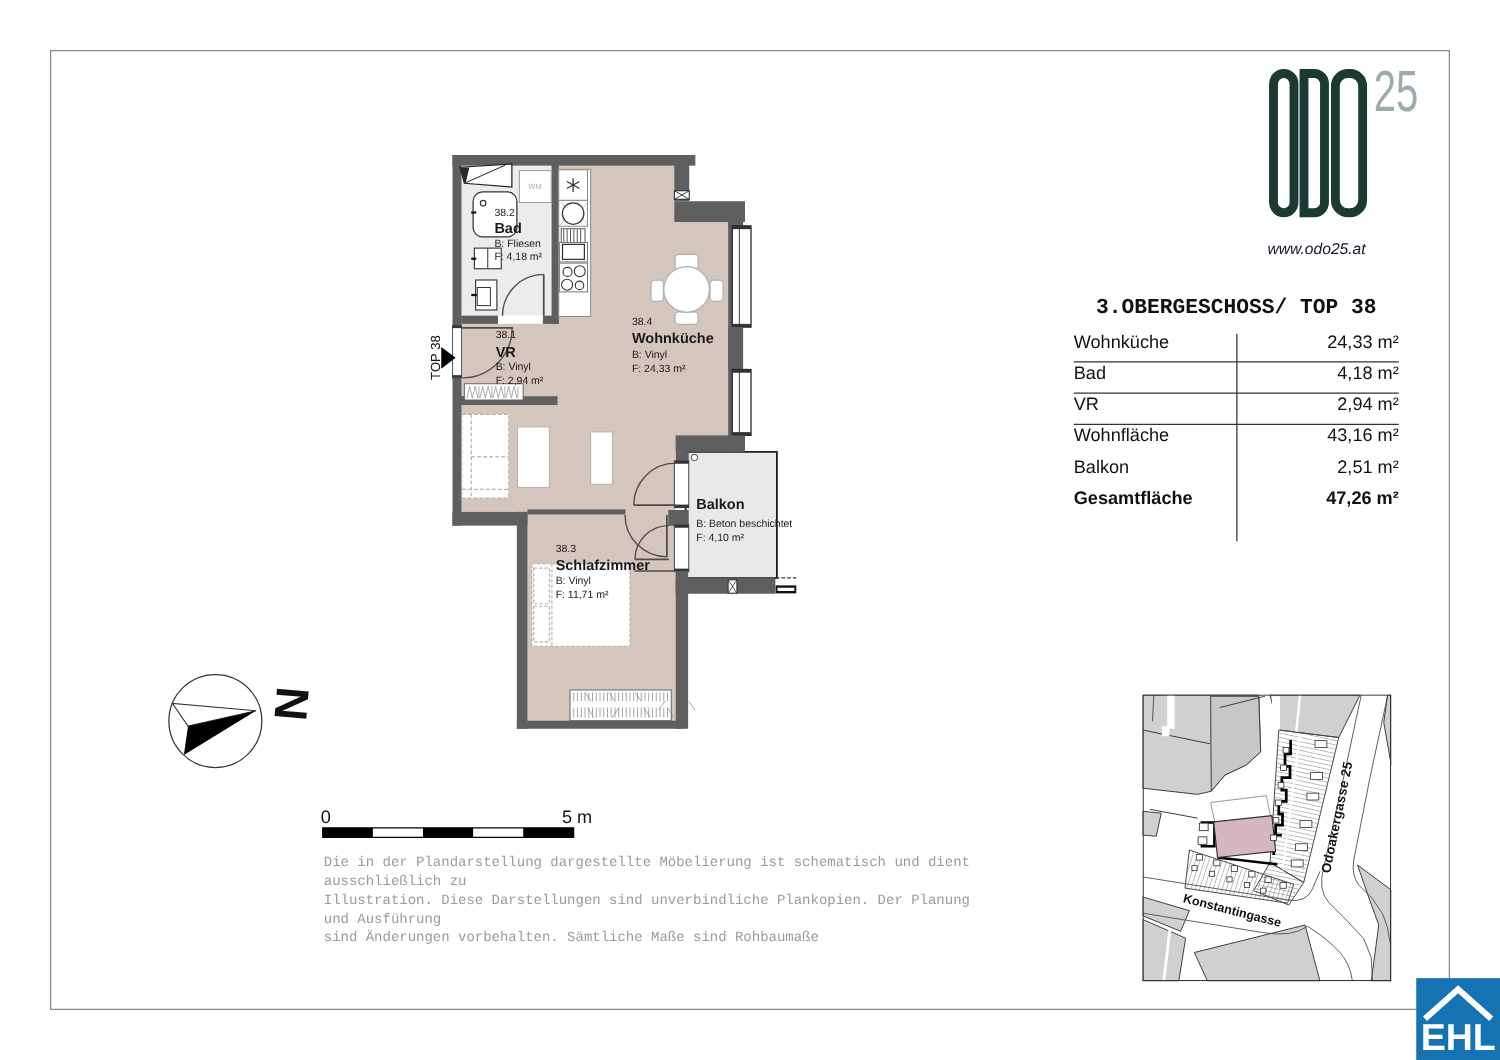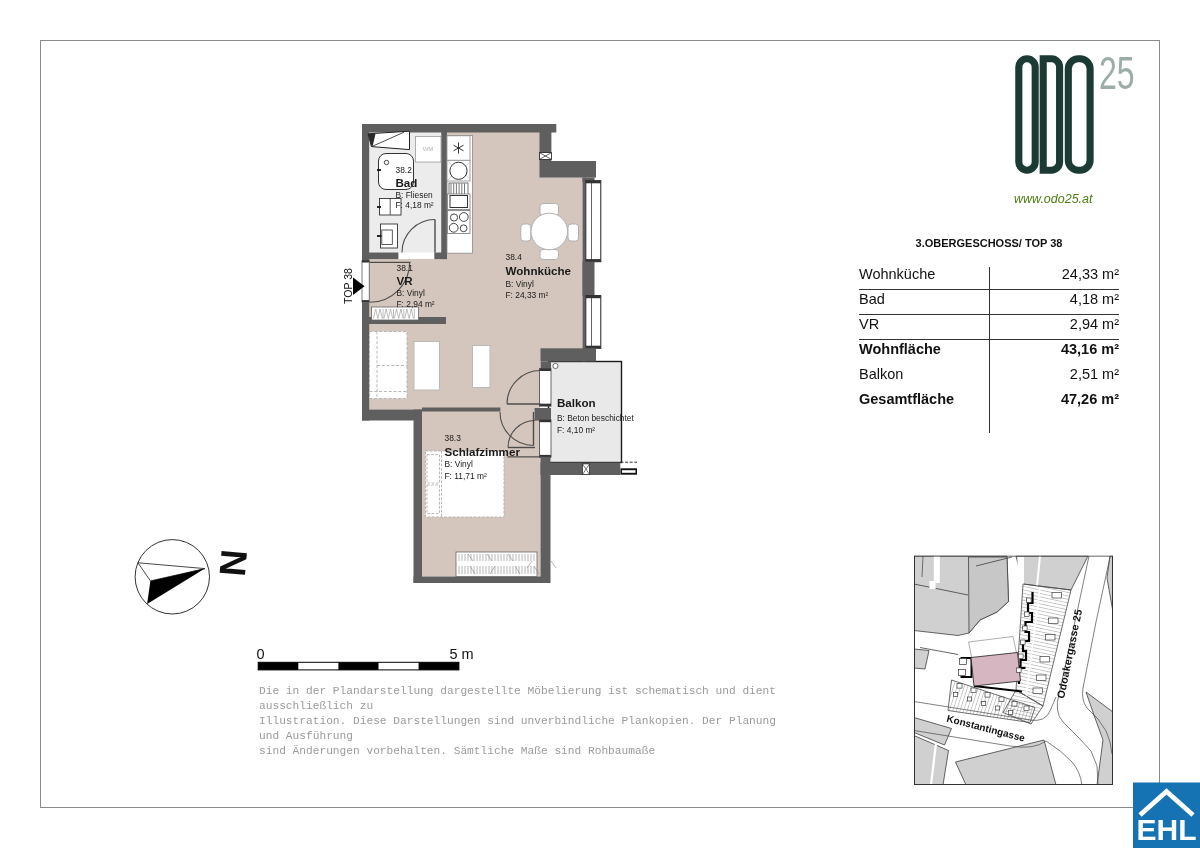--- a/index.html
+++ b/index.html
@@ -424,28 +424,28 @@
   <rect x="1018.8" y="58.8" width="16.4" height="111.4" rx="8.2"></rect>
 
   <path d="M1043.2,58.8 h8.2 a8.2,8.2 0 0 1 8.2,8.2 v95 a8.2,8.2 0 0 1 -8.2,8.2 h-8.2 z"></path>
 
   <rect x="1068.3" y="58.8" width="21.8" height="111.4" rx="10"></rect>
   </g>
 
   <text transform="translate(1099,88.5) scale(0.69,1)" font-size="46.5" fill="#9cada6" font-family="Liberation Sans,sans-serif">25</text>
 </svg>
 
-<div class="abs" style="left:1014px;top:192px;width:120px;font-size:12.5px;font-style:italic;color:#4d7c0f;">www.odo25.at</div>
-
-<div class="abs" style="left:859px;top:237px;width:260px;text-align:center;font-size:11px;font-weight:bold;color:#111;">3.OBERGESCHOSS/ TOP 38</div>
+<div class="abs" style="left:1014px;top:192px;width:120px;font-size:12.5px;font-style:italic;color:#0f172a;">www.odo25.at</div>
+
+<div class="abs" style="left:859px;top:237px;width:260px;text-align:center;font-size:17px;font-weight:bold;color:#111;font-family:Liberation Mono, monospace;">3.OBERGESCHOSS/ TOP 38</div>
 
 <div class="abs" style="left:859px;top:264.5px;width:260px;font-size:14.5px;color:#111;">
   <div style="height:23px;border-bottom:1px solid #333;padding-top:1px;">Wohnküche<span style="float:right;">24,33 m²</span></div>
   <div style="height:23px;border-bottom:1px solid #333;padding-top:1px;">Bad<span style="float:right;">4,18 m²</span></div>
   <div style="height:23px;border-bottom:1px solid #333;padding-top:1px;">VR<span style="float:right;">2,94 m²</span></div>
-  <div style="height:24px;font-weight:bold;padding-top:1px;">Wohnfläche<span style="float:right;">43,16 m²</span></div>
+  <div style="height:24px;font-weight:normal;padding-top:1px;">Wohnfläche<span style="float:right;">43,16 m²</span></div>
   <div style="height:24px;padding-top:1px;">Balkon<span style="float:right;">2,51 m²</span></div>
   <div style="height:24px;font-weight:bold;padding-top:1px;">Gesamtfläche<span style="float:right;">47,26 m²</span></div>
 </div>
 
 <div class="abs" style="left:989px;top:267px;width:1px;height:166px;background:#333;"></div>
 
 <div class="abs" style="left:259px;top:684px;width:540px;font-size:11.2px;line-height:14.9px;color:#9b9b9b;font-family:Liberation Mono, monospace;">Die in der Plandarstellung dargestellte Möbelierung ist schematisch und dient ausschließlich zu<br>Illustration. Diese Darstellungen sind unverbindliche Plankopien. Der Planung und Ausführung<br>sind Änderungen vorbehalten. Sämtliche Maße sind Rohbaumaße</div>
 
 </body></html>

